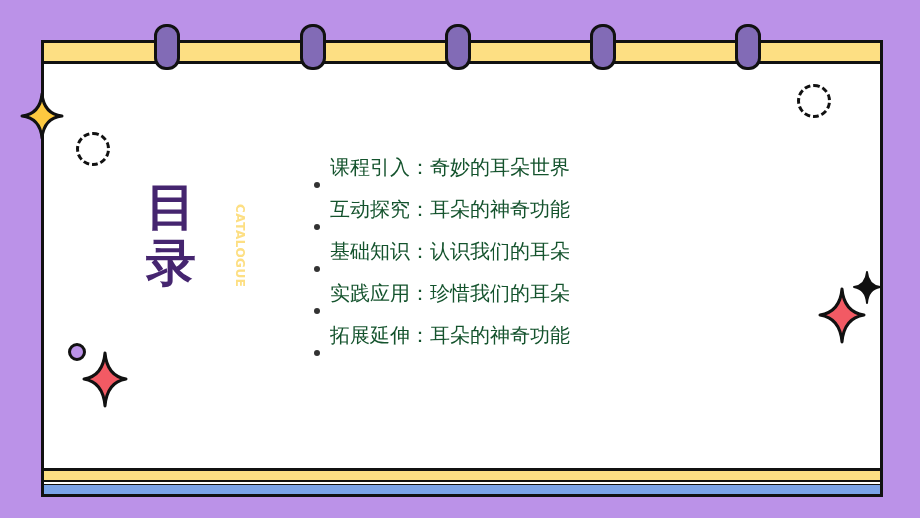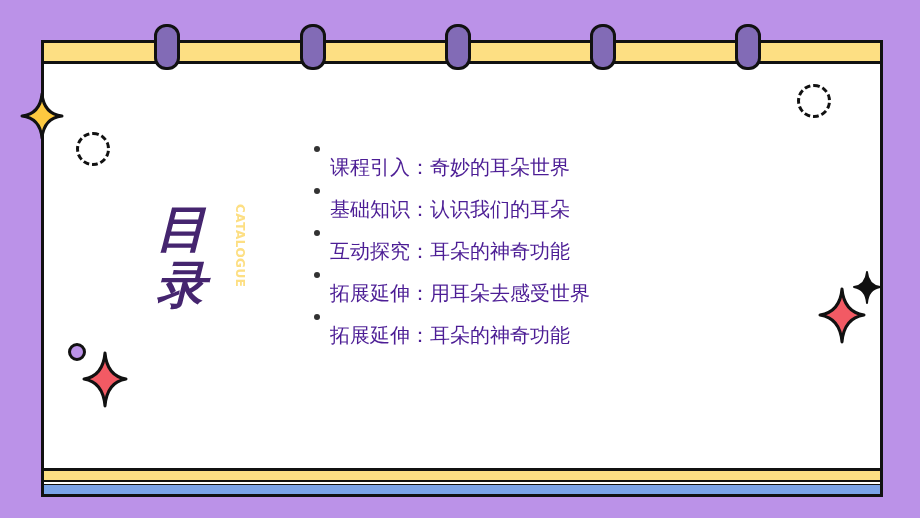--- a/index.html
+++ b/index.html
@@ -2,24 +2,24 @@
 <html><head>
 <meta charset="utf-8">
 <style>
   html,body{margin:0;padding:0;}
   body{width:920px;height:518px;background:#bb92e8;position:relative;overflow:hidden;font-family:"DejaVu Sans","Liberation Sans",sans-serif;}
   .frame{position:absolute;left:41px;top:40px;width:836px;height:451px;background:#fff;border:3px solid #111;box-sizing:content-box;}
   .topbar{position:absolute;left:0;top:0;width:100%;height:18px;background:#fddf83;border-bottom:3px solid #111;}
   .stripe-y{position:absolute;left:0;bottom:12px;width:100%;height:9px;background:#fddf83;border-top:3px solid #111;border-bottom:2px solid #111;}
   .stripe-b{position:absolute;left:0;bottom:0;width:100%;height:9px;background:#7aa3e8;border-top:1px solid #111;}
   .ring{position:absolute;top:24px;width:20px;height:40px;background:#826bb6;border:3px solid #111;border-radius:12px;}
-  .title{position:absolute;left:146px;top:201px;width:60px;font-size:50px;font-weight:bold;color:#45256f;line-height:56px;text-align:right;font-style:italic;}
+  .title{position:absolute;left:146px;top:179px;width:60px;font-size:50px;font-weight:bold;color:#45256f;line-height:56px;text-align:left;}
   .catalogue{position:absolute;left:233px;top:204px;font-size:12px;font-weight:bold;color:#fddf83;writing-mode:vertical-rl;letter-spacing:0.5px;}
   .menu{position:absolute;left:314px;top:146px;margin:0;padding:0;list-style:none;}
-  .menu li{font-size:20px;color:#4c1d95;height:42px;line-height:42px;display:flex;align-items:flex-start;}
+  .menu li{font-size:20px;color:#14532d;height:42px;line-height:42px;display:flex;align-items:flex-end;}
   .dot{display:inline-block;width:6px;height:6px;border-radius:50%;background:#333;margin-right:10px;}
   .dash{position:absolute;border:3px dashed #111;border-radius:50%;}
   svg{position:absolute;overflow:visible;}
 </style>
 </head>
 <body>
 
 <div class="frame">
   <div class="topbar"></div>
   <div class="stripe-y"></div>
@@ -35,29 +35,29 @@
 <div class="title">目录</div>
 <div class="catalogue">CATALOGUE</div>
 
 <ul class="menu">
   <li>
       <span class="dot"></span>
       <span>课程引入：奇妙的耳朵世界</span>
     </li>
   <li>
       <span class="dot"></span>
+      <span>互动探究：耳朵的神奇功能</span>
+    </li>
+  <li>
+      <span class="dot"></span>
       <span>基础知识：认识我们的耳朵</span>
     </li>
   <li>
       <span class="dot"></span>
-      <span>互动探究：耳朵的神奇功能</span>
-    </li>
-  <li>
-      <span class="dot"></span>
-      <span>拓展延伸：用耳朵去感受世界</span>
+      <span>实践应用：珍惜我们的耳朵</span>
     </li>
   <li>
       <span class="dot"></span>
       <span>拓展延伸：耳朵的神奇功能</span>
     </li>
 </ul>
 
 <div class="dash" style="left:76px;top:132px;width:28px;height:28px"></div>
 <div class="dash" style="left:797px;top:84px;width:28px;height:28px"></div>
 

